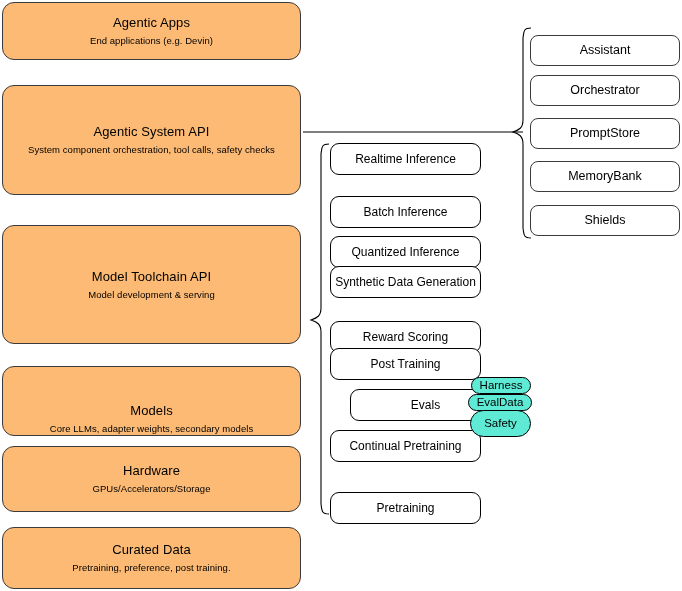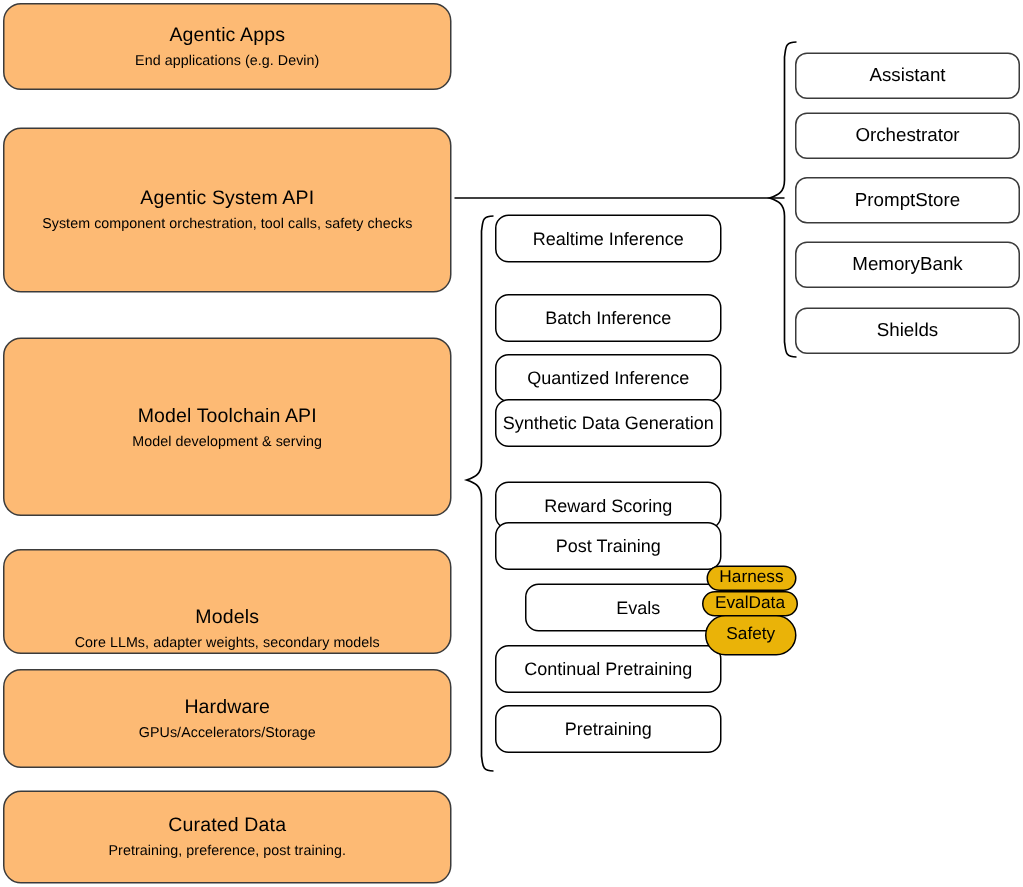--- a/index.html
+++ b/index.html
@@ -69,21 +69,21 @@
     width:150px;
     height:31px;
   }
 
   
   .tag{
     position:absolute;
     box-sizing:border-box;
     border:1px solid #000000;
     border-radius:999px;
-    background:#eab308;
+    background:#5eead4;
     display:flex;
     align-items:center;
     justify-content:center;
     font-size:11.5px;
     line-height:13px;
     z-index:5;
   }
 
   
   .conn{position:absolute;overflow:visible;}
@@ -165,21 +165,21 @@
   </div>
   <div class="pill" style="top:348px;">
     <span>Post Training</span>
   </div>
   <div class="pill" style="top:389px;margin-left:20px;">
     <span>Evals</span>
   </div>
   <div class="pill" style="top:430px;">
     <span>Continual Pretraining</span>
   </div>
-  <div class="pill" style="top:470px;">
+  <div class="pill" style="top:492px;">
     <span>Pretraining</span>
   </div>
 
   <div class="tag" style="left:471px;top:377px;width:60px;height:17px;">
     <span>Harness</span>
   </div>
   <div class="tag" style="left:468px;top:394px;width:64px;height:17px;">
     <span>EvalData</span>
   </div>
   <div class="tag" style="left:470px;top:410px;width:61px;height:27px;">

